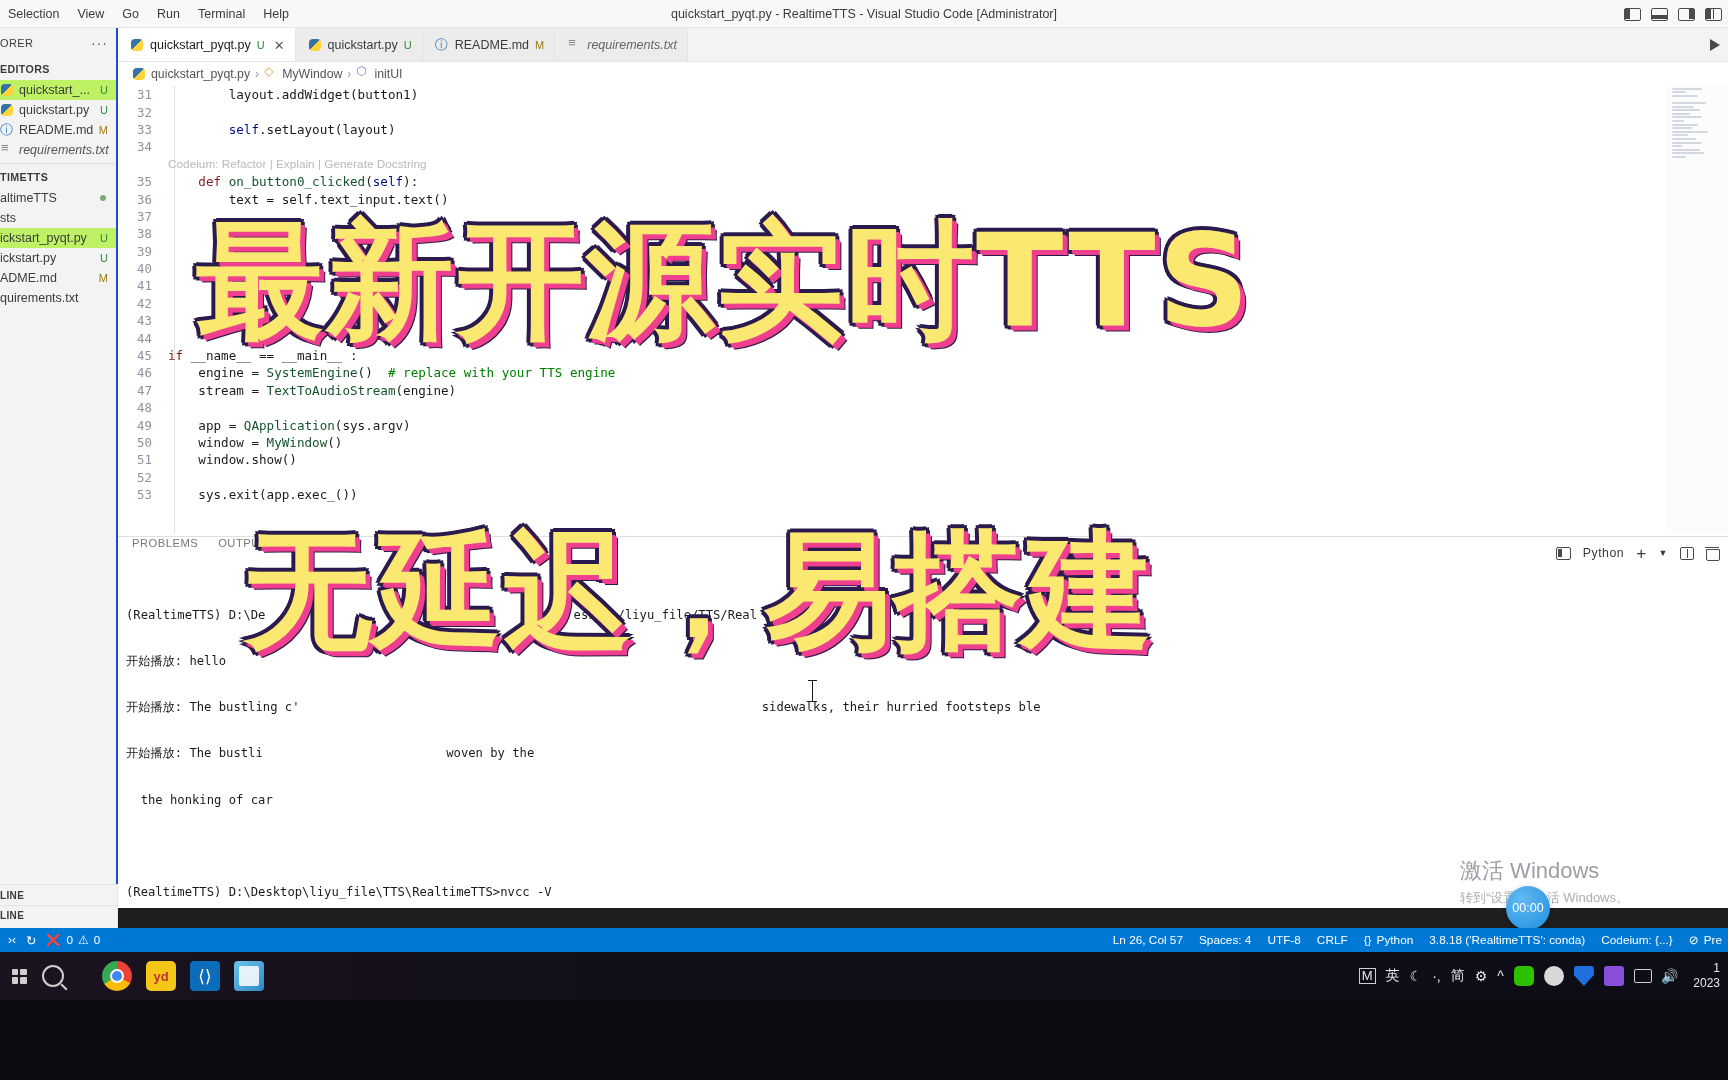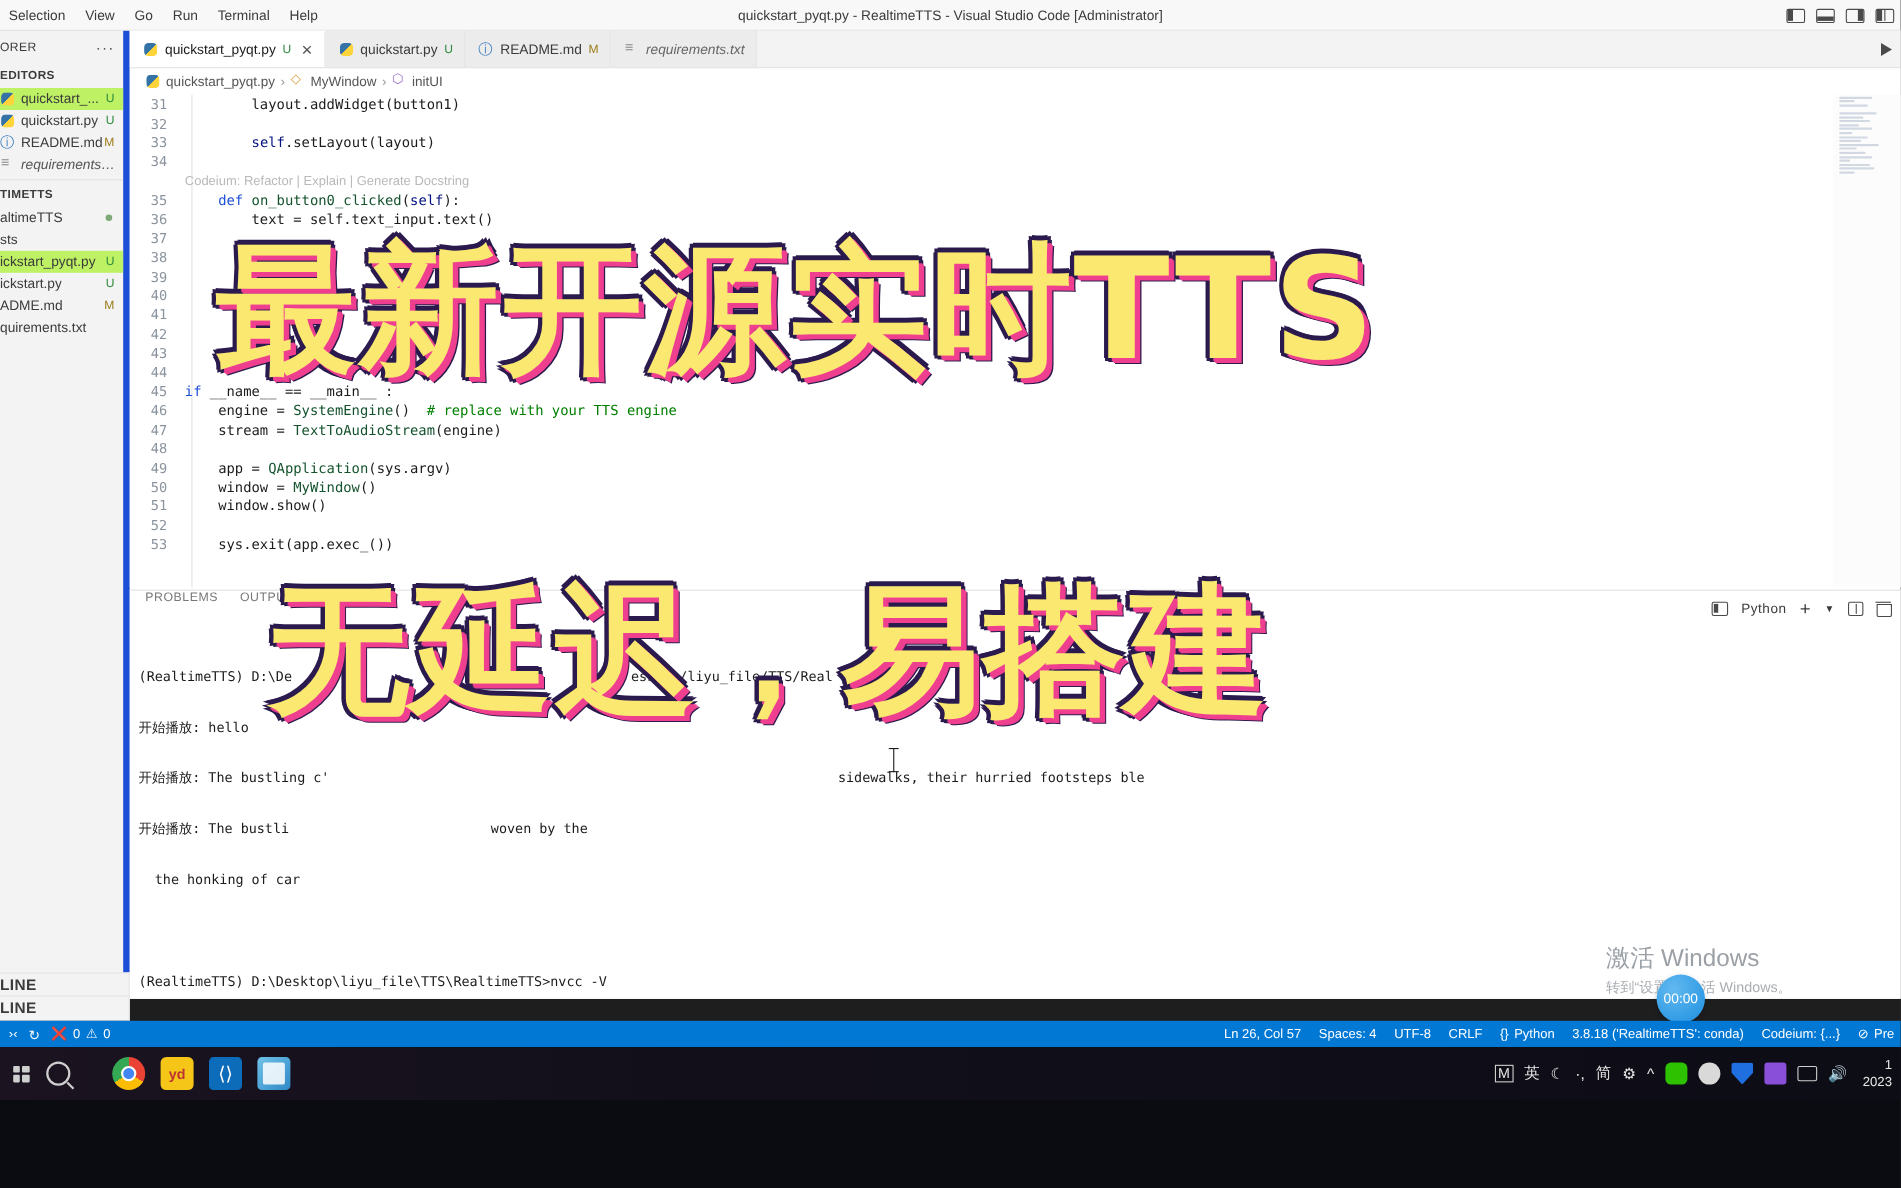--- a/index.html
+++ b/index.html
@@ -38,21 +38,21 @@
   }
   .li-left b  { left: 1.4px; top: 1.4px; bottom: 1.4px; width: 4.5px; }
   .li-bot b   { left: 1.4px; right: 1.4px; bottom: 1.4px; height: 4px; }
   .li-right b { right: 1.4px; top: 1.4px; bottom: 1.4px; width: 4.5px; }
   .li-grid b  { left: 1.4px; top: 1.4px; bottom: 1.4px; width: 4.5px; }
   .li-grid em { position:absolute; left: 7.5px; top: 1.4px; bottom:1.4px; width:1.4px; background:#4a4a4a;}
 
   
   .sidebar {
     position: absolute; left: 0; top: 28px; width: 118px; height: 880px;
-    background: #f3f3f3; border-right: 6px solid #1d4ed8;
+    background: #f3f3f3; border-right: 2px solid #1d4ed8;
     font-size: 12.5px; color: #3b3b3b; overflow: hidden;
   }
   .side-head {
     height: 30px; display: flex; align-items: center; justify-content: space-between;
     padding: 0 8px 0 0; font-size: 11px; letter-spacing: .4px; color: #3b3b3b;
   }
   .side-head .dots { color: #555; font-size: 14px; letter-spacing: 1px; }
   .side-section {
     height: 22px; display: flex; align-items: center;
     font-size: 10.7px; font-weight: bold; letter-spacing: .35px; color: #3b3b3b;
@@ -130,21 +130,21 @@
     white-space: pre; color: #1b1b1b;
   }
   .ln {
     width: 46px; flex: 0 0 46px; text-align: right; padding-right: 12px;
     color: #8b949e; font-size: 12.4px; font-family: "DejaVu Sans Mono", monospace;
   }
   .indent-guide {
     position: absolute; left: 56px; top: 0; bottom: 0; width: 1px; background: #e2e2e2;
   }
   .codetext { padding-left: 4px; }
-  .k  { color: #1d4ed8; }
+  .k  { color: #7f1d1d; }
   .fn { color: #14532d; }
   .cm { color: #008000; }
   .v  { color: #001080; }
   .ghost { color: #b9b9b9; font-family: "Liberation Sans", sans-serif; font-size: 11.8px; }
 
   .minimap {
     position: absolute; right: 0; top: 58px; width: 62px; height: 448px;
     background: #fcfcfc; overflow: hidden; opacity: .85;
   }
   .mm-line { height: 2px; background: #c9d2dd; margin: 1.6px 0 0 6px; border-radius: 1px; }
@@ -187,21 +187,21 @@
   .mouse-caret::before, .mouse-caret::after {
     content:""; position:absolute; left:-4px; width:9px; height:1px; background:#1b1b1b;
   }
   .mouse-caret::before { top: 0; }
   .mouse-caret::after  { bottom: 0; }
 
   
   .outline-strip {
     position: absolute; left: 0; top: 884px; width: 118px; height: 44px;
     background: #f3f3f3; border-right: 1px solid #e4e4e4; border-top:1px solid #e4e4e4;
-    font-size: 14px; font-weight: bold; letter-spacing:.35px; color:#3b3b3b;
+    font-size: 10px; font-weight: bold; letter-spacing:.35px; color:#3b3b3b;
   }
   .outline-strip div { height: 20px; display:flex; align-items:center; }
   .outline-strip .bord { border-top: 1px solid #e4e4e4; }
 
   
   .statusbar {
     position: absolute; left: 0; top: 928px; width: 1728px; height: 24px;
     background: #0078d4; color: #fff;
     display: flex; align-items: center; font-size: 11.8px;
   }

